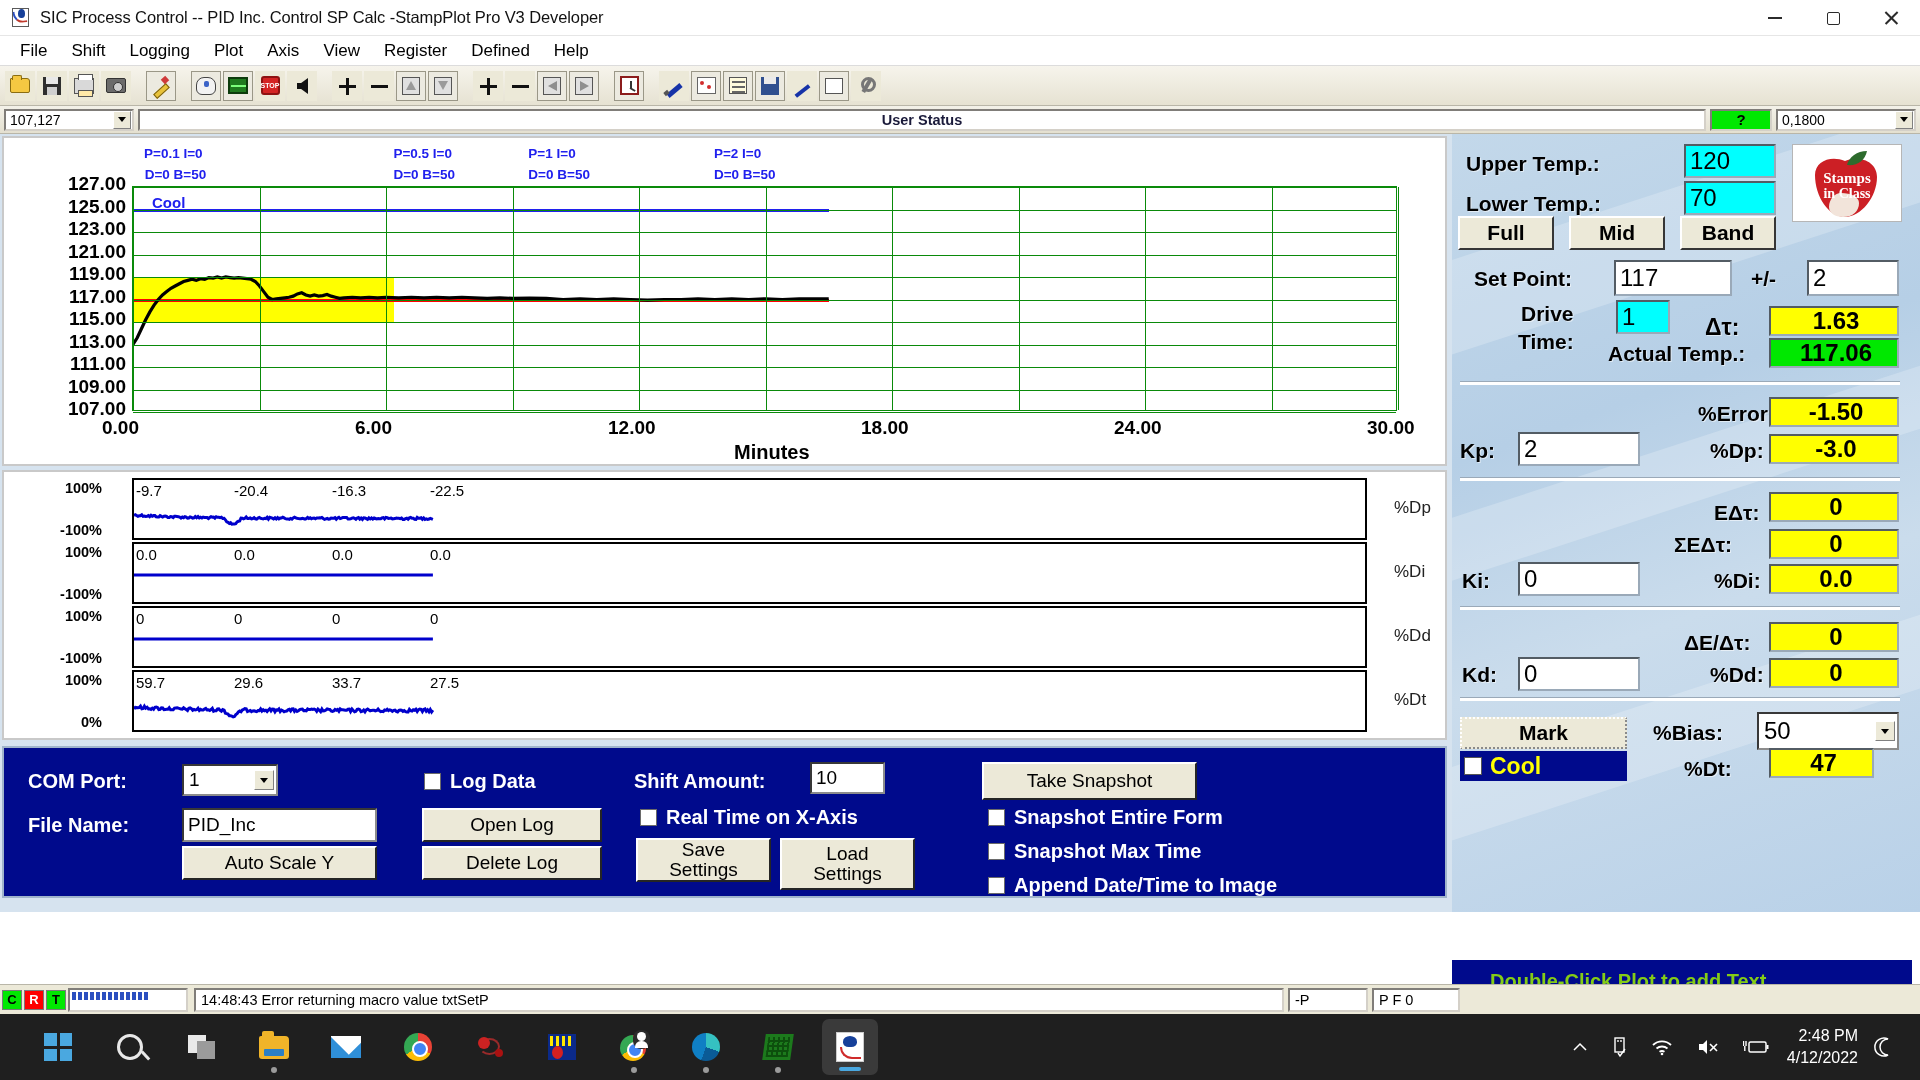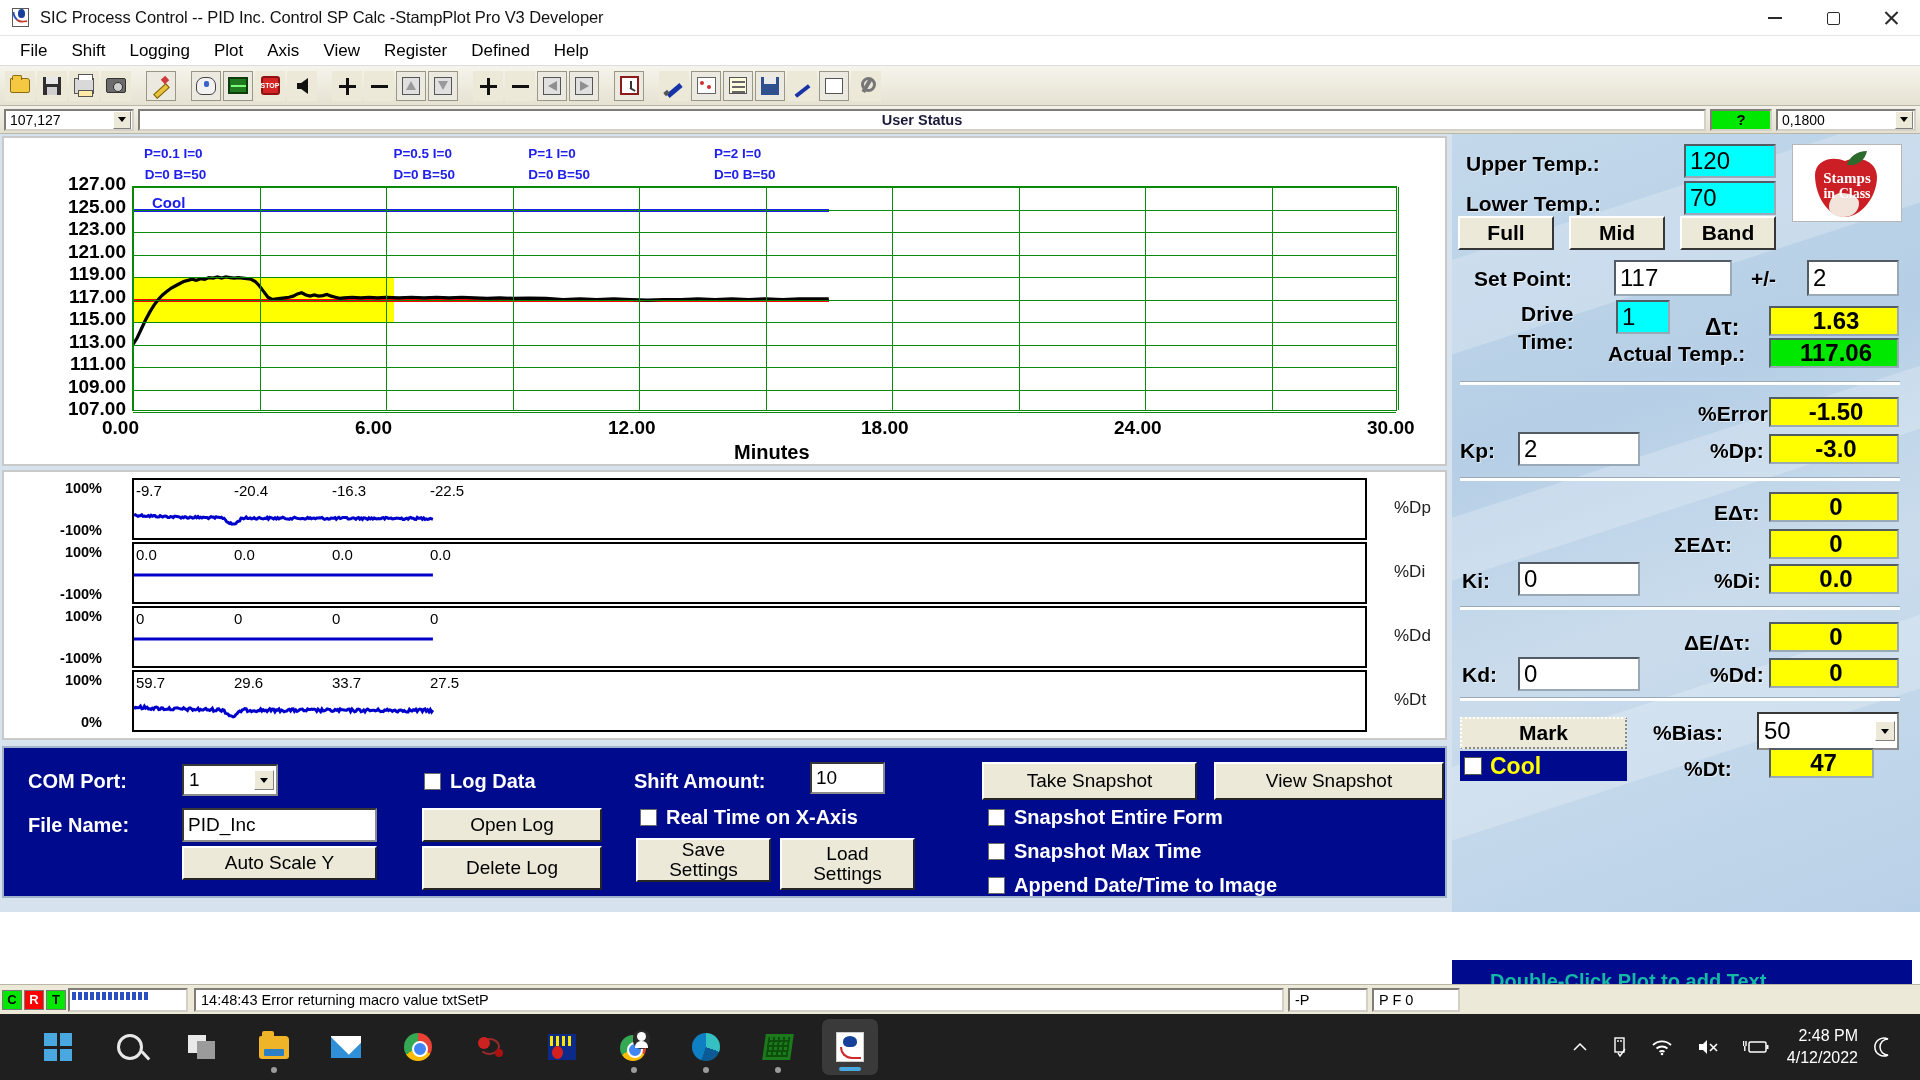--- a/index.html
+++ b/index.html
@@ -584,39 +584,38 @@
     </div>
     <div class="bp-label" style="left:24px;top:66px;">File Name:</div>
     <div class="bp-input" style="left:178px;top:60px;width:195px;height:34px;">PID_Inc</div>
     <div class="bp-btn" style="left:178px;top:98px;width:195px;height:34px;">Auto Scale Y</div>
 
     <div class="bp-chk" style="left:420px;top:22px;">
       <span class="bx"></span>
       <span class="lb">Log Data</span>
     </div>
     <div class="bp-btn" style="left:418px;top:60px;width:180px;height:34px;">Open Log</div>
-    <div class="bp-btn" style="left:418px;top:98px;width:180px;height:44px;">Delete Log</div>
+    <div class="bp-btn" style="left:418px;top:98px;width:180px;height:34px;">Delete Log</div>
 
     <div class="bp-label" style="left:630px;top:22px;">Shift Amount:</div>
     <div class="bp-input" style="left:806px;top:14px;width:75px;height:32px;">10</div>
     <div class="bp-chk" style="left:636px;top:58px;">
       <span class="bx"></span>
       <span class="lb">Real Time on X-Axis</span>
     </div>
     <div class="bp-btn" style="left:632px;top:90px;width:135px;height:44px;flex-direction:column;">
       <span>Save</span>
       <span>Settings</span>
     </div>
     <div class="bp-btn" style="left:776px;top:90px;width:135px;height:52px;flex-direction:column;">
       <span>Load</span>
       <span>Settings</span>
     </div>
 
     <div class="bp-btn" style="left:978px;top:14px;width:215px;height:38px;">Take Snapshot</div>
-    <div class="bp-btn" style="left:1210px;top:14px;width:230px;height:38px;">View Snapshot</div>
     <div class="bp-chk" style="left:984px;top:58px;">
       <span class="bx"></span>
       <span class="lb">Snapshot Entire Form</span>
     </div>
     <div class="bp-chk" style="left:984px;top:92px;">
       <span class="bx"></span>
       <span class="lb">Snapshot Max Time</span>
     </div>
     <div class="bp-chk" style="left:984px;top:126px;">
       <span class="bx"></span>
@@ -704,21 +703,21 @@
       <span>50</span>
       <span class="ab">
           <span class="ch"></span>
         </span>
     </div>
     <div class="rp-label" style="left:232px;top:623px;">%Dt:</div>
     <div class="rp-field rp-yellow" style="left:317px;top:614px;width:105px;height:30px;">47</div>
   </div>
 
   <div id="blue-right">
-    <div class="bp-label" style="left:38px;top:10px;color:#14b8a6;">Double-Click Plot to add Text</div>
+    <div class="bp-label" style="left:38px;top:10px;color:#84cc16;">Double-Click Plot to add Text</div>
     <div class="bp-combo" style="left:12px;top:42px;width:412px;height:44px;font-size:23px;">
       <span>Place text here!</span>
       <span class="ab">
           <span class="ch"></span>
         </span>
     </div>
     <div class="bp-btn" style="left:12px;top:92px;width:312px;height:38px;left:26px;">Clear Text on Plot</div>
   </div>
 
 </div>

